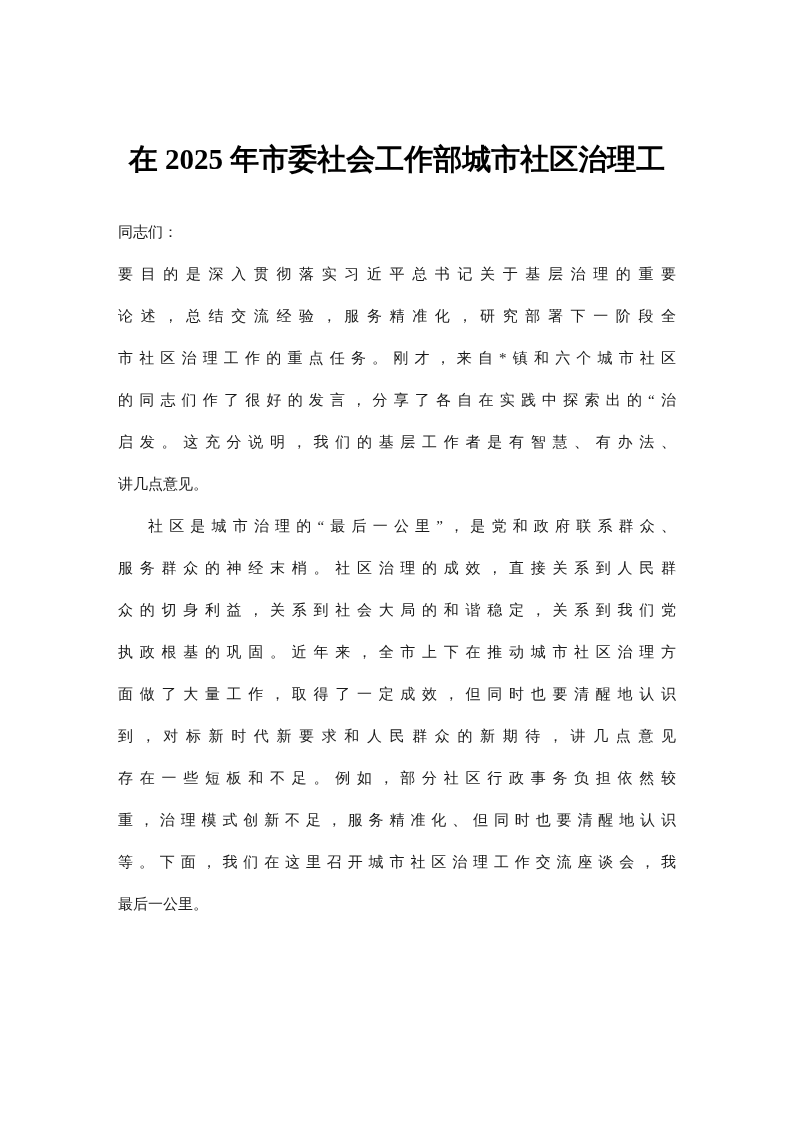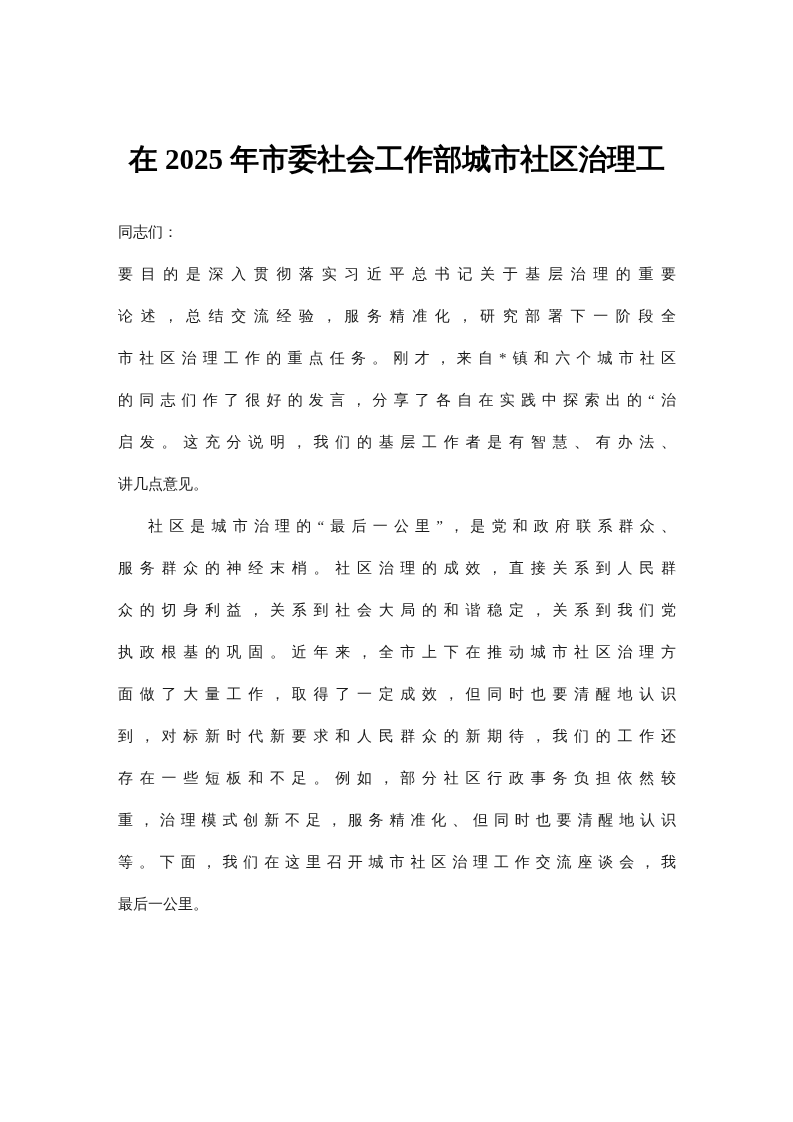--- a/index.html
+++ b/index.html
@@ -68,21 +68,21 @@
       <span class="body-line">启发。这充分说明，我们的基层工作者是有智慧、有办法、</span>
       <span class="body-line para-end">讲几点意见。</span>
     </div>
 
     <div>
       <span class="body-line first-line">社区是城市治理的“最后一公里”，是党和政府联系群众、</span>
       <span class="body-line">服务群众的神经末梢。社区治理的成效，直接关系到人民群</span>
       <span class="body-line">众的切身利益，关系到社会大局的和谐稳定，关系到我们党</span>
       <span class="body-line">执政根基的巩固。近年来，全市上下在推动城市社区治理方</span>
       <span class="body-line">面做了大量工作，取得了一定成效，但同时也要清醒地认识</span>
-      <span class="body-line">到，对标新时代新要求和人民群众的新期待，我们的工作还</span>
+      <span class="body-line">到，对标新时代新要求和人民群众的新期待，讲几点意见</span>
       <span class="body-line">存在一些短板和不足。例如，部分社区行政事务负担依然较</span>
       <span class="body-line">重，治理模式创新不足，服务精准化、但同时也要清醒地认识</span>
       <span class="body-line">等。下面，我们在这里召开城市社区治理工作交流座谈会，我</span>
       <span class="body-line para-end">最后一公里。</span>
     </div>
 
   </div>
 </div>
 
 </body></html>

